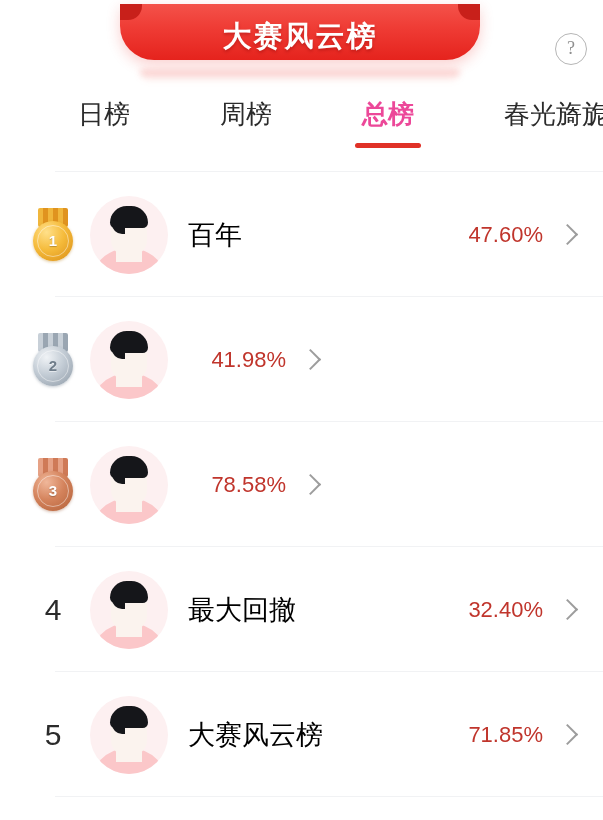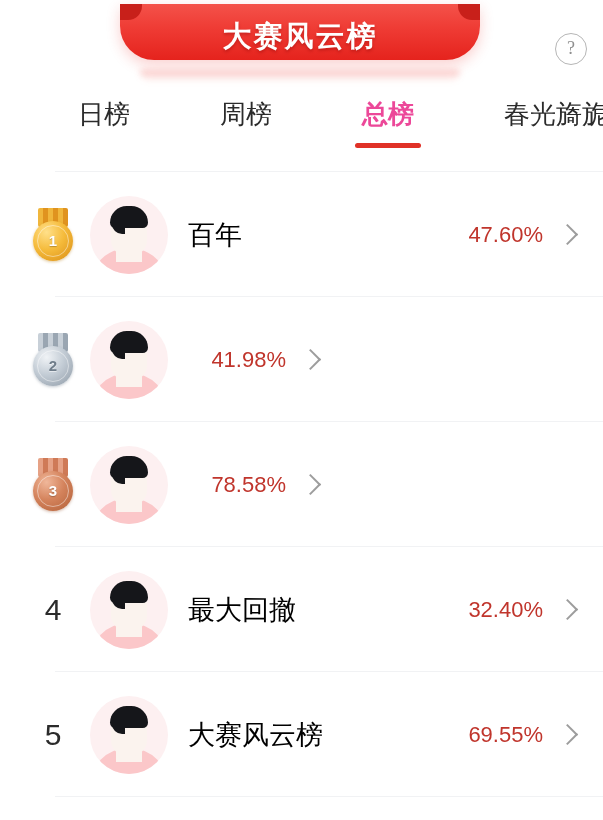--- a/index.html
+++ b/index.html
@@ -391,18 +391,18 @@
       <div class="rank-slot">
         <div class="rank-num">5</div>
       </div>
       <div class="avatar">
         <div class="av-body"></div>
         <div class="av-neck"></div>
         <div class="av-face"></div>
         <div class="av-hair"></div>
       </div>
       <div class="name">大赛风云榜</div>
-      <div class="pct">69.55%</div>
+      <div class="pct">71.85%</div>
       <div class="chev"></div>
     </div>
 
   </div>
 </div>
 
 </body></html>

